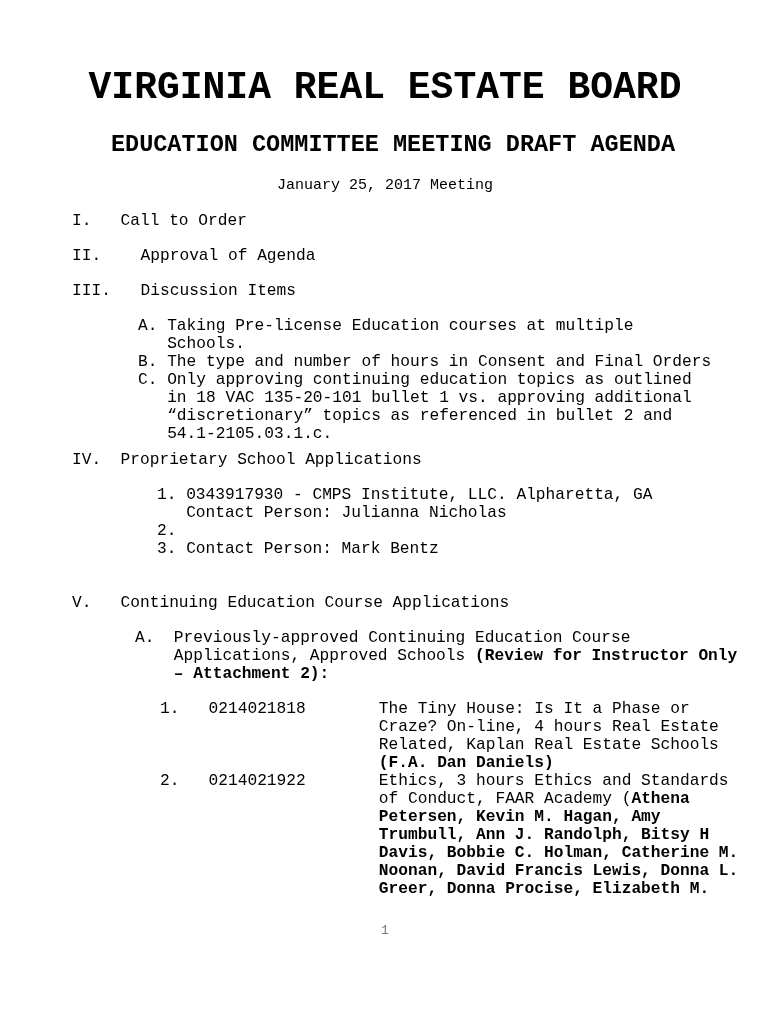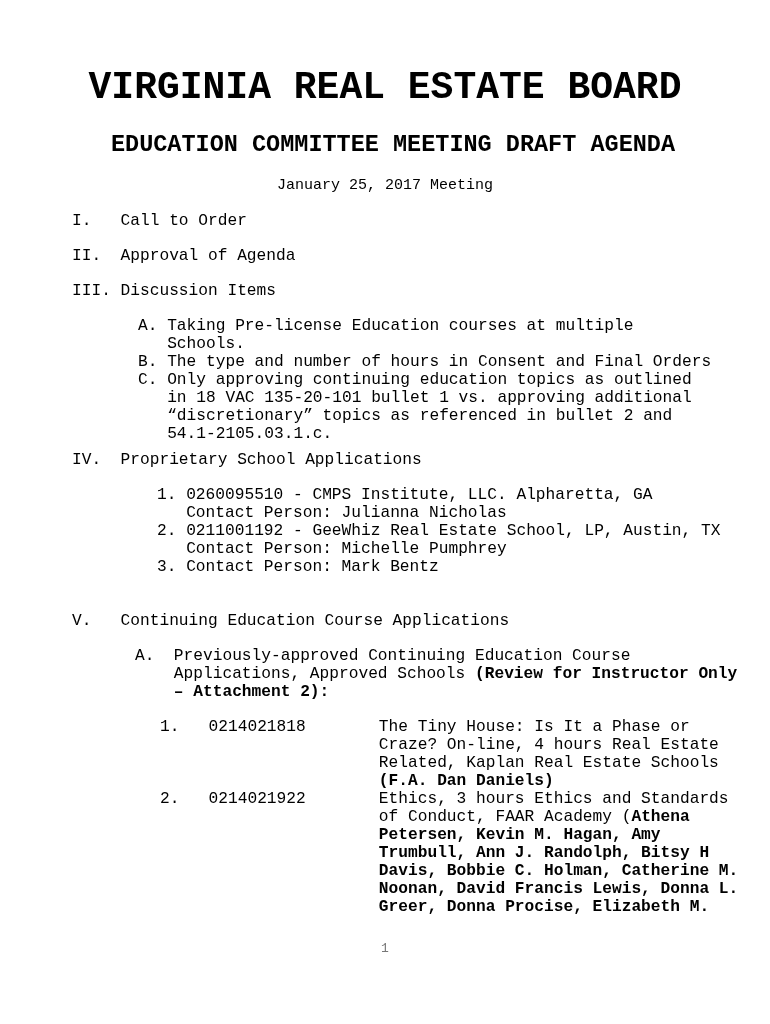--- a/index.html
+++ b/index.html
@@ -44,21 +44,21 @@
   .disc { margin-left: 138px; }
   .props { margin-left: 157px; }
   .va { margin-left: 135px; }
   .courses { margin-left: 160px; }
   .wrap56 { width: calc(56ch + 2px); }
   .wrap58 { width: calc(58ch + 2px); }
   .wrap37 { width: calc(37ch + 2px); margin-left: 44px; }
   .pre { white-space: pre; }
   .bold { font-weight: bold; }
   .mt16 { margin-top: 16px; }
-  .mt17 { margin-top: 17px; }
+  .mt17 { margin-top: 17px; gap: 20px; }
   .mt13 { margin-top: 8px; }
   .mt36 { margin-top: 36px; }
   .pagenum {
     margin-top: 26px;
     text-align: center;
     font-size: 13px;
     line-height: 14px;
     color: #777777;
   }
 </style>
@@ -102,25 +102,24 @@
   </div>
 
   <div class="row l0 mt13">
     <span class="lbl w5">IV.</span>
     <span class="txt">Proprietary School Applications</span>
   </div>
 
   <div class="props mt17">
     <div class="row">
       <span class="lbl w3">1.</span>
-      <span class="pre"><span style="display:block">0260095510 - CMPS Institute, LLC. Alpharetta, GA</span><span style="display:block">Contact Person: Julianna Nicholas</span></span>
+      <span class="pre"><span style="display:block">0343917930 - CMPS Institute, LLC. Alpharetta, GA</span><span style="display:block">Contact Person: Julianna Nicholas</span></span>
     </div>
     <div class="row">
       <span class="lbl w3">2.</span>
-      <span class="pre"><span style="display:block">0211001192 - GeeWhiz Real Estate School, LP, Austin, TX</span><span style="display:block">Contact Person: Michelle Pumphrey</span></span>
     </div>
     <div class="row">
       <span class="lbl w3">3.</span>
       <span class="pre"><span style="display:block">Contact Person: Mark Bentz</span></span>
     </div>
   </div>
 
   <div class="row l0 mt36">
     <span class="lbl w5">V.</span>
     <span class="txt">Continuing Education Course Applications</span>

